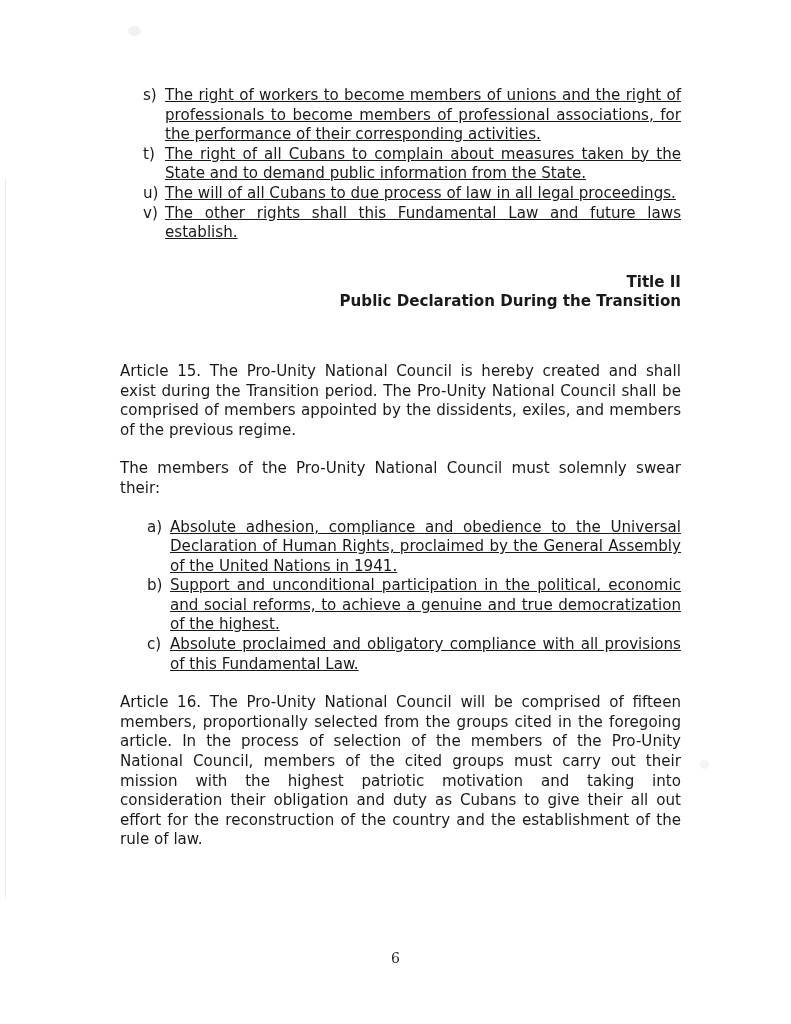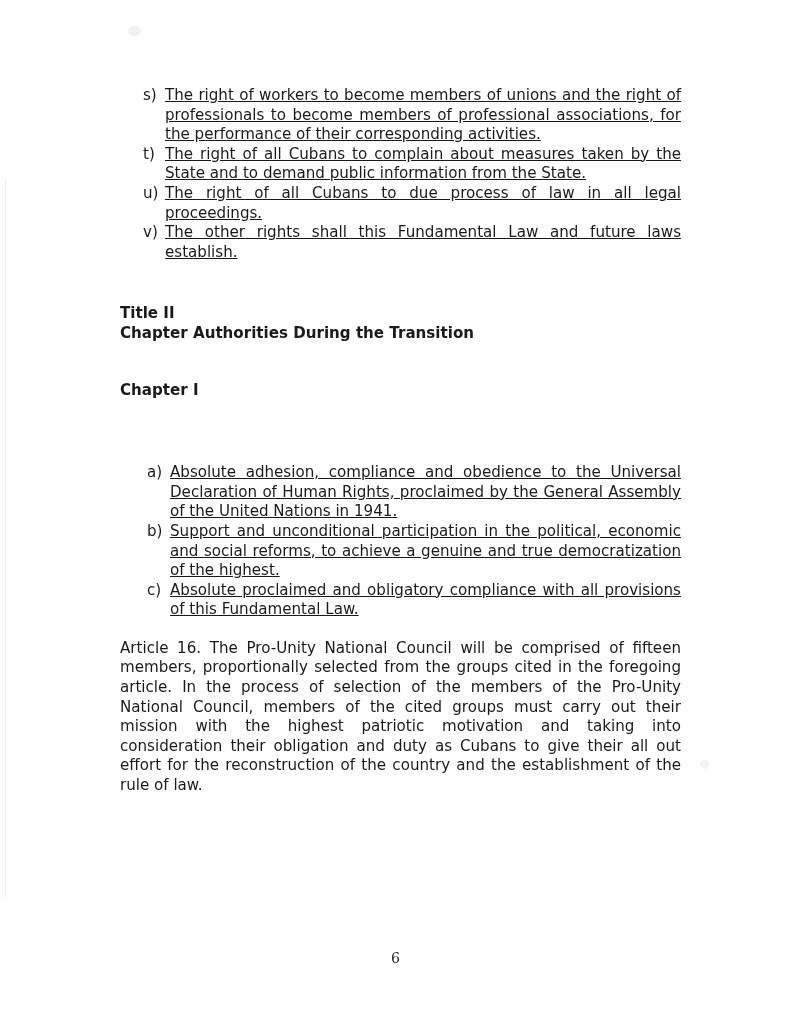--- a/index.html
+++ b/index.html
@@ -105,25 +105,24 @@
   ul.list-rights { margin-left: 23px; width: 538px; }
   ul.list-rights > li { padding-left: 22px; }
   ul.list-rights > li > .marker { width: 14px; }
 
   ul.list-oaths { margin-left: 27px; width: 534px; }
   ul.list-oaths > li { padding-left: 23px; }
   ul.list-oaths > li > .marker { width: 15px; }
 
   
   .heading-block {
-    text-align: left;
+    text-align: right;
     font-weight: bold;
     font-size: 15.1px;
     line-height: 19.6px;
-    margin-top: 12px;
   }
   .heading-block .line { display: block; }
 
   .spacer-sm { height: 19px; }
   .spacer-md { height: 25px; }
   .spacer-lg { height: 30px; }
 
   .page-number {
     position: absolute;
     left: 0;
@@ -150,46 +149,47 @@
       <li>
         <span class="marker">s)</span>
         <span class="body">The right of workers to become members of unions and the right of professionals to become members of professional associations, for the performance of their corresponding activities.</span>
       </li>
       <li>
         <span class="marker">t)</span>
         <span class="body">The right of all Cubans to complain about measures taken by the State and to demand public information from the State.</span>
       </li>
       <li>
         <span class="marker">u)</span>
-        <span class="body">The right of all Cubans to due process of law in all legal proceedings.</span>
+        <span class="body">The will of all Cubans to due process of law in all legal proceedings.</span>
       </li>
       <li>
         <span class="marker">v)</span>
         <span class="body">The other rights shall this Fundamental Law and future laws establish.</span>
       </li>
     </ul>
 
     <div class="spacer-lg"></div>
 
     <div class="heading-block">
       <span class="line">Title II</span>
-      <span class="line">Chapter Authorities During the Transition</span>
+      <span class="line">Public Declaration During the Transition</span>
     </div>
 
     <div class="spacer-md"></div>
 
     <div class="heading-block">
-      <span class="line">Chapter I</span>
     </div>
 
     <div class="spacer-md"></div>
 
+    <p>Article 15. The Pro-Unity National Council is hereby created and shall exist during the Transition period. The Pro-Unity National Council shall be comprised of members appointed by the dissidents, exiles, and members of the previous regime.</p>
 
     <div class="spacer-sm"></div>
 
+    <p>The members of the Pro-Unity National Council must solemnly swear their:</p>
 
     <div class="spacer-sm"></div>
 
     <ul class="lettered list-oaths">
       <li>
         <span class="marker">a)</span>
         <span class="body">Absolute adhesion, compliance and obedience to the Universal Declaration of Human Rights, proclaimed by the General Assembly of the United Nations in 1941.</span>
       </li>
       <li>
         <span class="marker">b)</span>

